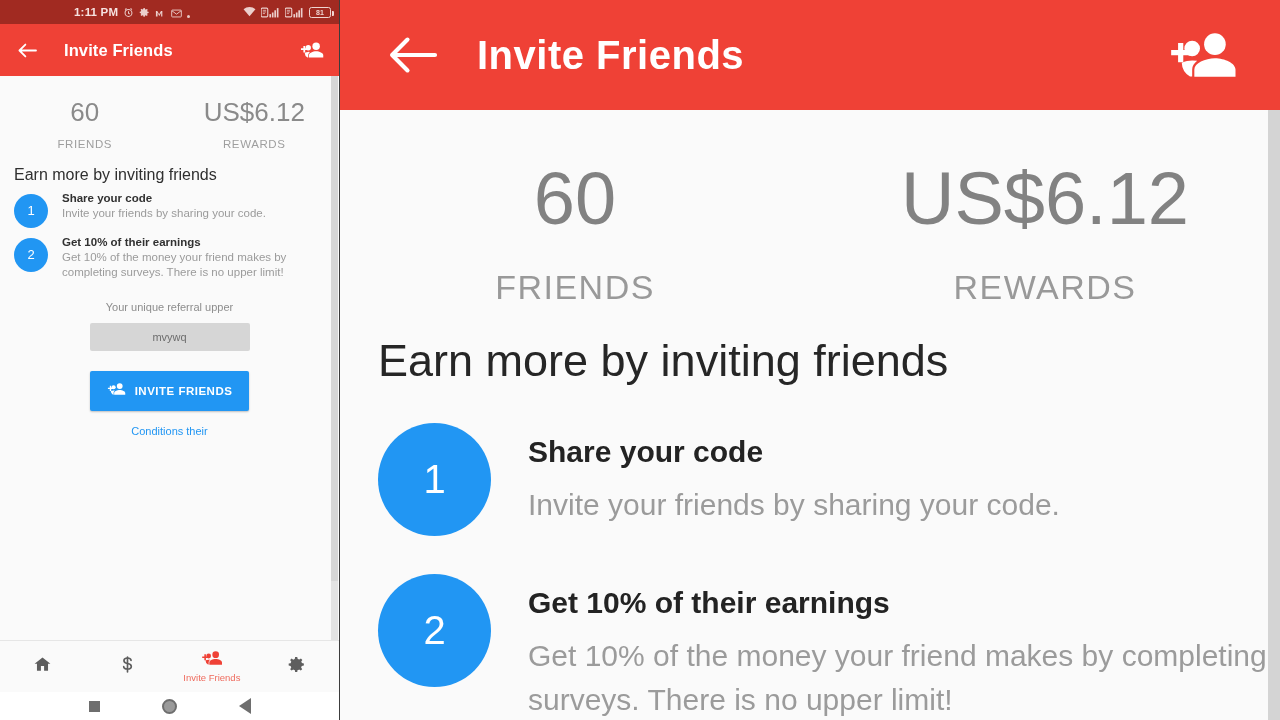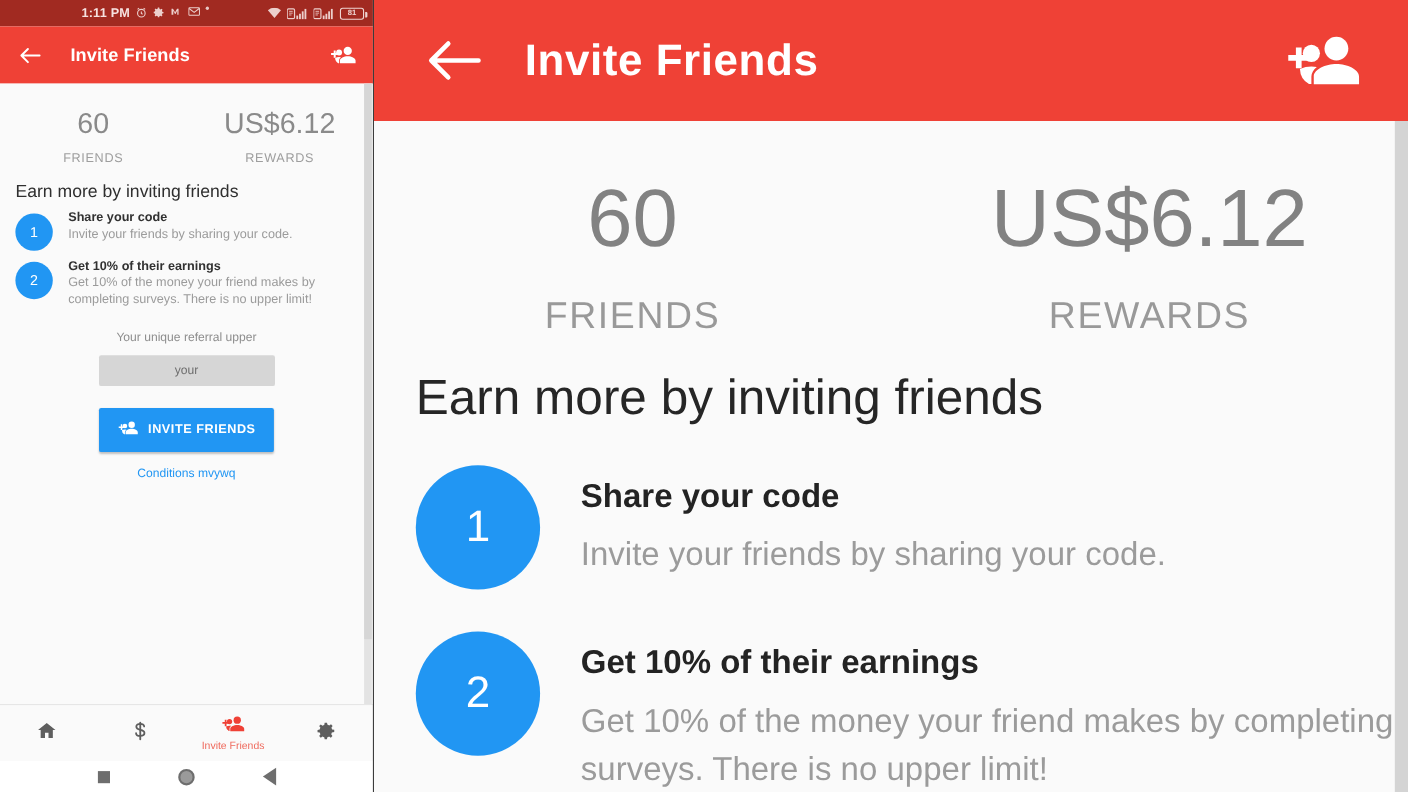--- a/index.html
+++ b/index.html
@@ -27,21 +27,21 @@
 
   
   .statusbar {
     position: relative;
     height: 24px;
     background: #a12a21;
     display: flex; align-items: center;
     padding: 0 8px;
     color: #f3d9d6;
   }
-  .sb-left { display: flex; align-items: flex-start; gap: 5px; flex: 1; padding-left: 66px;}
+  .sb-left { display: flex; align-items: flex-end; gap: 5px; flex: 1; padding-left: 66px;}
   .sb-time { font-size: 11.5px; font-weight: bold; color: #f6e2e0; letter-spacing: .2px; }
   .sb-right { display: flex; align-items: center; gap: 5px; }
   .sb-ico { display: inline-flex; align-items: center; justify-content: center; }
   .sb-ico svg { display: block; }
   .sb-dot { width: 3px; height: 3px; border-radius: 50%; background: #e8c8c5; }
   .sb-batt {
     border: 1.4px solid #efd5d2; border-radius: 2.5px;
     width: 22px; height: 11px;
     position: relative;
     display: flex; align-items: center; justify-content: center;
@@ -301,34 +301,34 @@
           <div class="step-num">2</div>
           <div class="step-txt">
             <div class="step-h">Get 10% of their earnings</div>
             <div class="step-p">Get 10% of the money your friend makes by completing surveys. There is no upper limit!</div>
           </div>
         </div>
       </div>
 
       <div class="code-zone">
         <div class="code-cap">Your unique referral upper</div>
-        <div class="code-box">your</div>
+        <div class="code-box">mvywq</div>
         <button class="invite-btn">
           <span>
             <svg width="19" height="14" viewBox="0 0 32 24" fill="#ffffff">
               <circle cx="21.5" cy="7" r="5"></circle>
               <path d="M21.5 13.5c-4.5 0-9.5 2.3-9.5 5.2V22h19v-3.3c0-2.9-5-5.2-9.5-5.2z"></path>
               <circle cx="11" cy="9" r="3.6"></circle>
               <path d="M11 14.5c-1.5 0-3.3.35-4.8 1.05A7.6 7.6 0 0010 21.9h1v-3.2c0-1.5.9-2.9 2.3-4a13 13 0 00-2.3-.2z"></path>
               <path d="M4.5 6.5v3.2H1.3v2.4h3.2v3.2h2.4v-3.2h3.2V9.7H6.9V6.5z"></path>
             </svg>
           </span>
           <span class="lbl">INVITE FRIENDS</span>
         </button>
-        <div class="cond">Conditions mvywq</div>
+        <div class="cond">Conditions their</div>
       </div>
     </div>
 
     <div class="tabs">
       <div class="tab">
         <span>
           <svg width="19" height="19" viewBox="0 0 24 24" fill="#5e5e5e">
             <path d="M12 3L2 11h3v9h5v-6h4v6h5v-9h3z"></path>
           </svg>
         </span>

